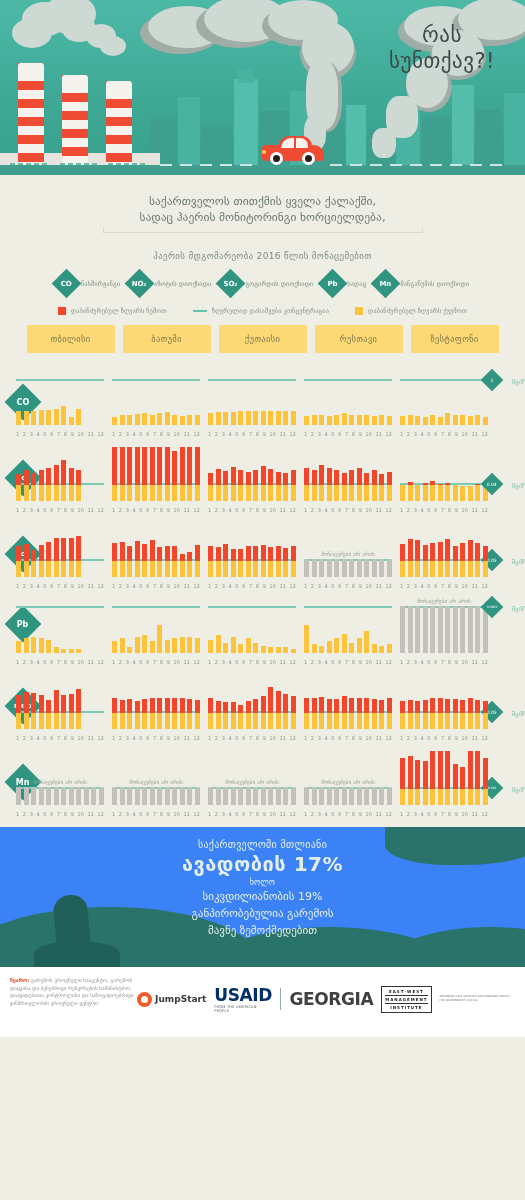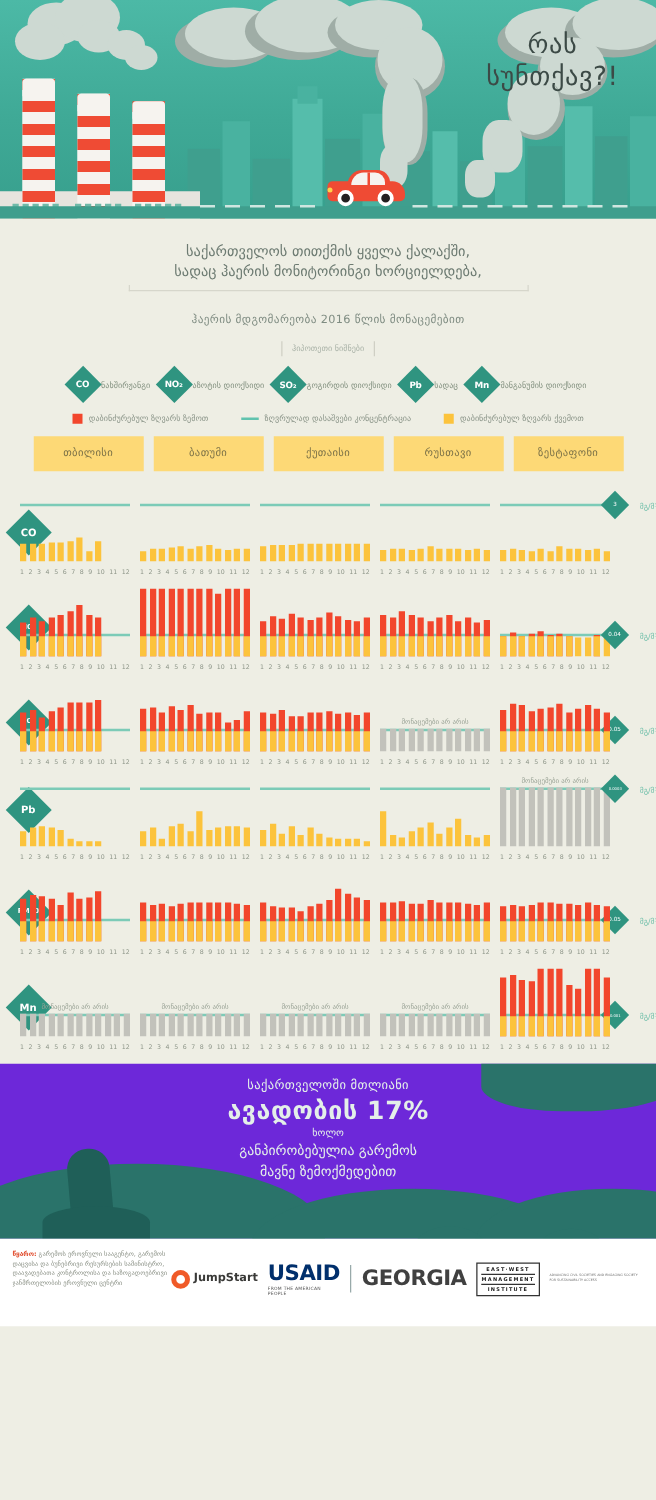--- a/index.html
+++ b/index.html
@@ -91,21 +91,21 @@
   .bar .gy { position:absolute; bottom:0; left:0; width:5px; background:#c2c2bb; }
   .months { position:absolute; left:0; right:0; bottom:2px; display:flex; justify-content:space-between;
       color:#8e9689; font-size:5px; }
   .nodata { position:absolute; left:0; right:0; top:0; text-align:center; color:#9aa396; font-size:5.5px; }
   .limitbadge { position:absolute; width:16px; height:16px; background:#2f9480; transform:rotate(45deg);
       display:flex; align-items:center; justify-content:center; }
   .limitbadge span{ transform:rotate(-45deg); color:#fff; font-size:4.5px; }
   .unitlb { position:absolute; color:#6fbfa9; font-size:6px; }
 
   
-  .footscene { position:relative; width:525px; height:140px; background:#6d28d9; overflow:hidden; margin-top:8px; }
+  .footscene { position:relative; width:525px; height:140px; background:#3b82f6; overflow:hidden; margin-top:8px; }
   .fhill { position:absolute; border-radius:50% 50% 0 0; }
   .foot-title { position:absolute; left:0; right:0; top:12px; text-align:center; color:#e4efe9; }
   .ft1 { font-size:10px; letter-spacing:.3px; }
   .ft2 { font-size:20px; font-weight:bold; margin-top:2px; letter-spacing:.5px; }
   .ft3 { font-size:8px; margin-top:2px; }
   .ft4 { font-size:11px; line-height:14px; margin-top:3px; }
 
   
   .bottom { position:relative; width:525px; height:70px; background:#fff; display:flex; align-items:flex-start; padding:10px 10px 0; }
   .note { width:150px; color:#8b9186; font-size:5.2px; line-height:7.6px; }
@@ -248,23 +248,20 @@
 
 <div class="sheet">
 
   <div class="headline">
     <div>საქართველოს თითქმის ყველა ქალაქში,</div>
     <div>სადაც ჰაერის მონიტორინგი ხორციელდება,</div>
     <div class="hl-rule"></div>
   </div>
 
   <div class="subline">ჰაერის მდგომარეობა 2016 წლის მონაცემებით</div>
-  <div class="unitbox">
-    <span>ჰიპოთეთი ნიშნები</span>
-  </div>
 
   <div class="keys">
     <div class="key">
       <div class="dia">
           <span>CO</span>
         </div>
       <div class="key-lb">ნახშირჟანგი</div>
     </div>
     <div class="key">
       <div class="dia">
@@ -2234,20 +2231,21 @@
   <div class="fhill" style="left:330px;bottom:-30px;width:60px;height:40px;background:#2a736a;"></div>
   <div class="fhill" style="left:430px;bottom:-28px;width:54px;height:36px;background:#2a736a;"></div>
   <div style="position:absolute;left:55px;bottom:10px;width:34px;height:62px;background:#1f5f58;border-radius:16px 16px 2px 2px;transform:rotate(-5deg);"></div>
   <div style="position:absolute;left:34px;bottom:0px;width:86px;height:26px;background:#1f5f58;border-radius:50% 50% 0 0;"></div>
   <div style="position:absolute;right:-20px;top:-12px;width:160px;height:50px;background:#2a736a;border-radius:0 0 50% 40%;"></div>
 
   <div class="foot-title">
     <div class="ft1">საქართველოში მთლიანი</div>
     <div class="ft2">ავადობის 17%</div>
     <div class="ft3">ხოლო</div>
+    <div class="ft4">სიკვდილიანობის 19%</div>
     <div class="ft4">განპირობებულია გარემოს</div>
     <div class="ft4">მავნე ზემოქმედებით</div>
   </div>
 </div>
 
 <div class="bottom">
   <div class="note">
     <b>წყარო:</b><span> გარემოს ეროვნული სააგენტო, გარემოს დაცვისა და ბუნებრივი რესურსების სამინისტრო, დაავადებათა კონტროლისა და საზოგადოებრივი ჯანმრთელობის ეროვნული ცენტრი</span>
   </div>
   <div class="logos">

